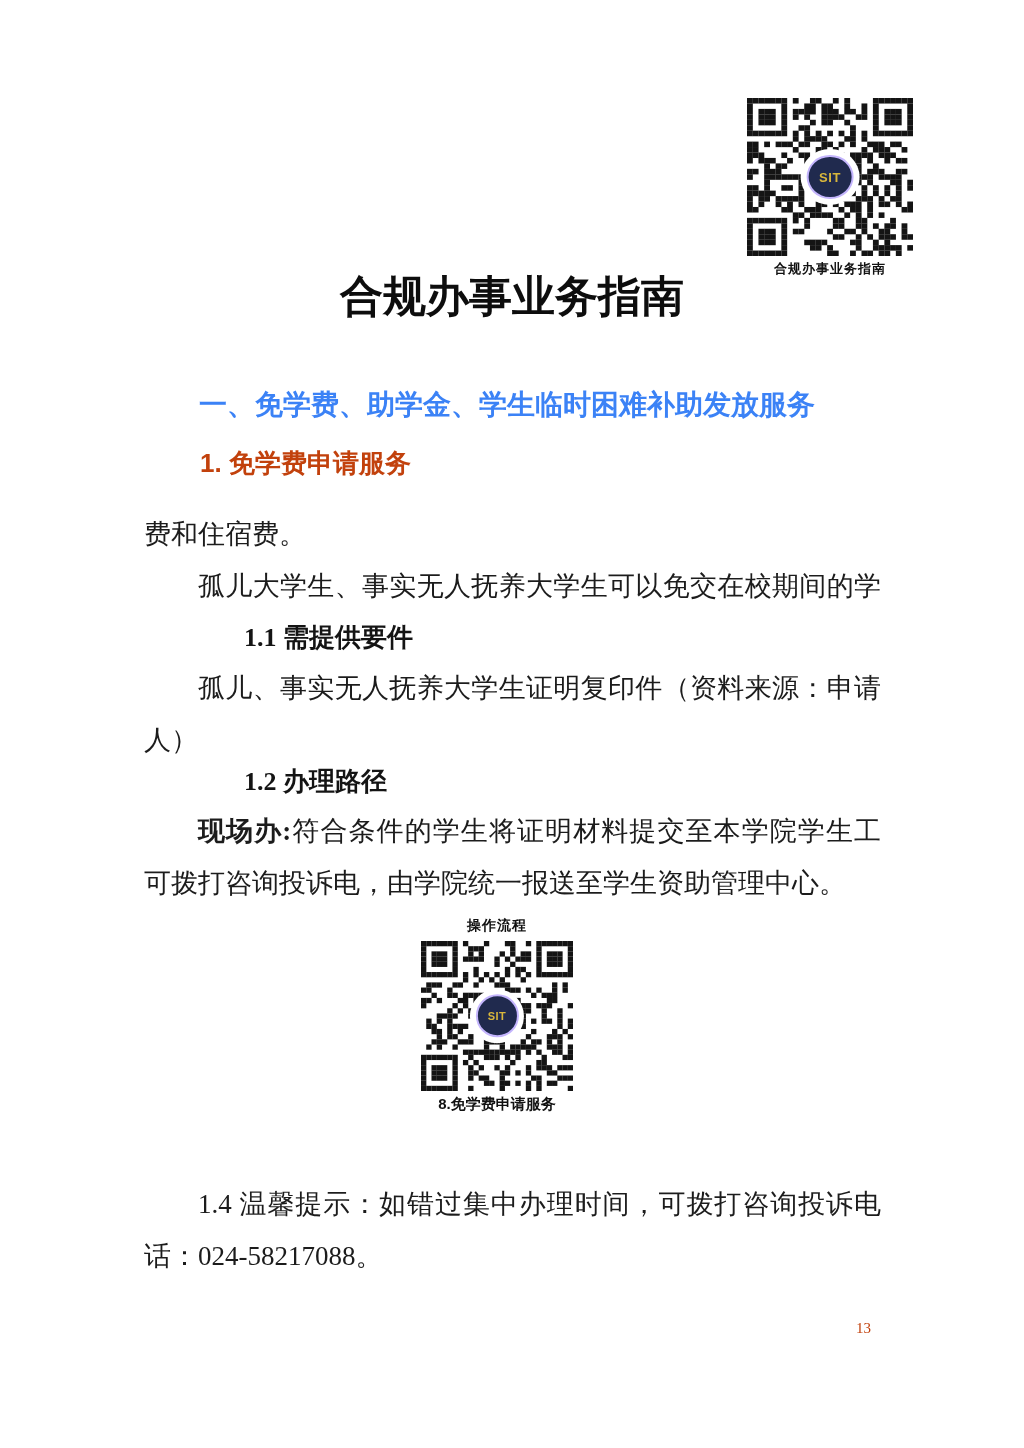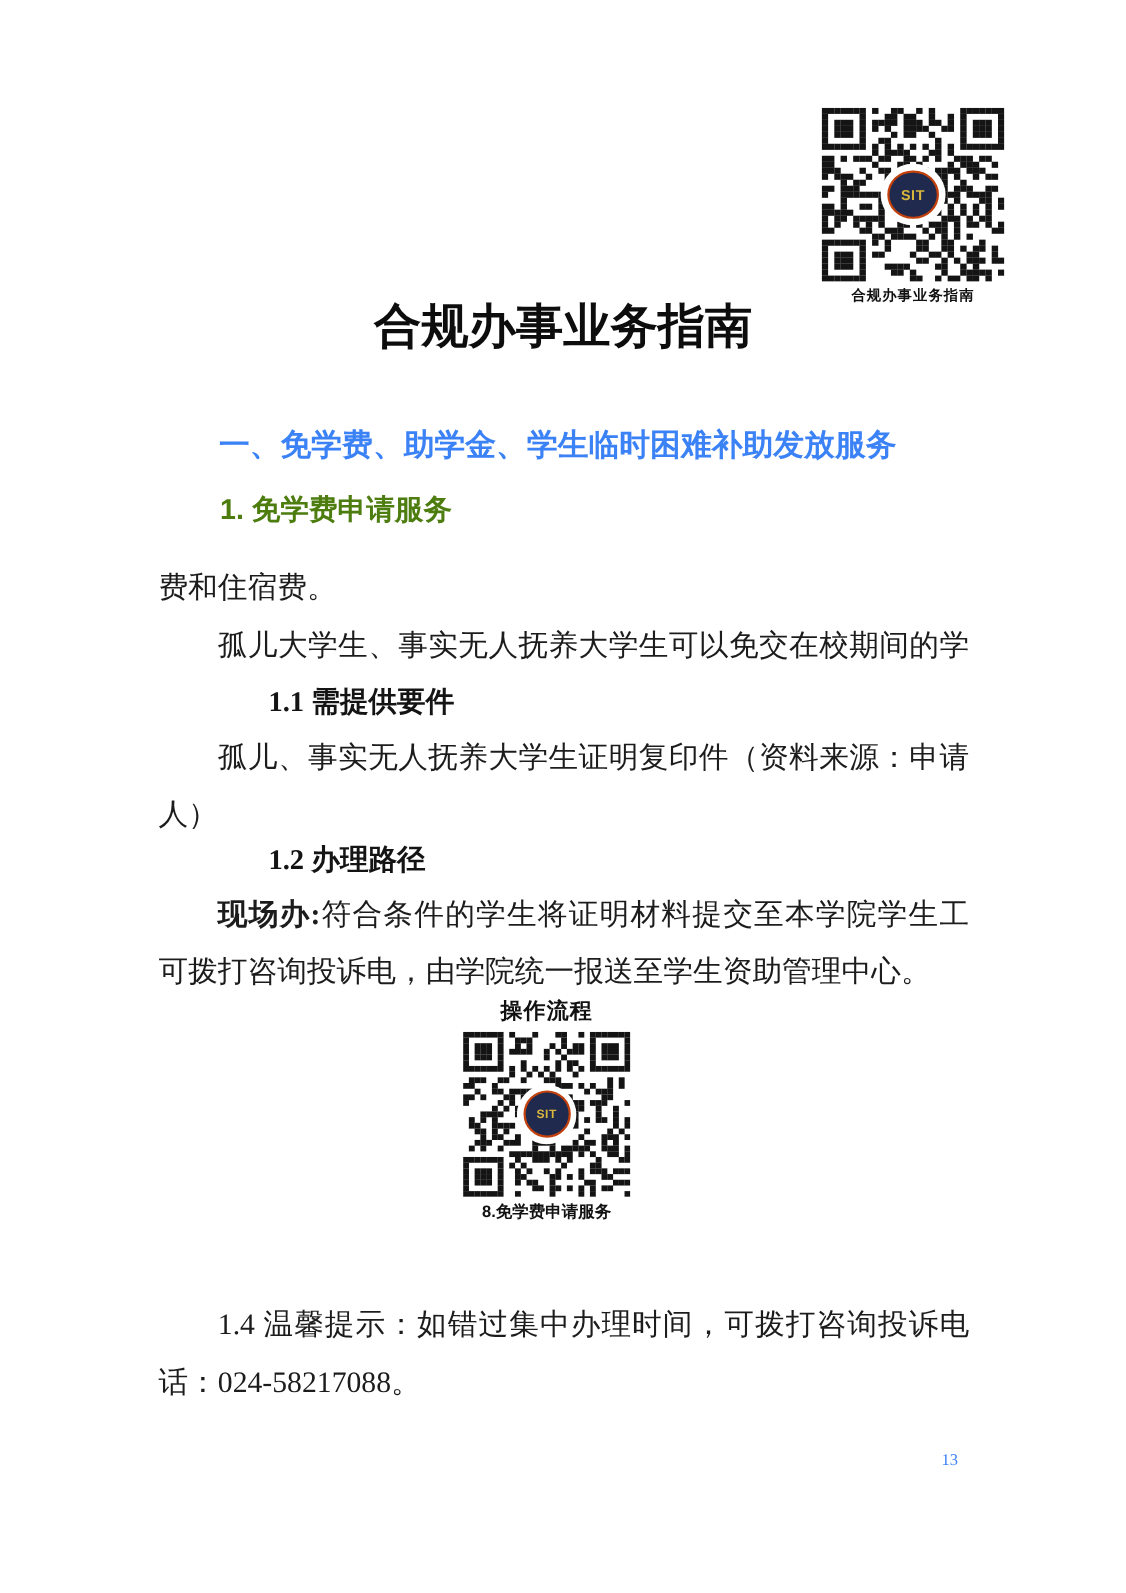--- a/index.html
+++ b/index.html
@@ -30,21 +30,21 @@
     background: #ffffff;
     border-radius: 50%;
     display: flex; align-items: center; justify-content: center;
     z-index: 2;
     box-shadow: 0 0 0 2px #ffffff;
   }
   .qr-logo-inner {
     width: 86%; height: 86%;
     border-radius: 50%;
     background: #202a4e;
-    border: 2px solid #c2410c;
+    border: 2px solid #c4b5fd;
     box-sizing: border-box;
     display: flex; align-items: center; justify-content: center;
   }
   .qr-logo-text {
     color: #d8b63c;
     font-family: "Liberation Sans", "DejaVu Sans", sans-serif;
     font-weight: bold;
     font-size: 13px;
     letter-spacing: 0.5px;
   }
@@ -52,21 +52,21 @@
     font-family: "Liberation Sans", "DejaVu Sans", sans-serif;
     font-weight: bold;
     color: #111111;
   }
 
   .qr-top-block { left: 742px; top: 98px; width: 176px; }
   .qr-top-block .qr { width: 166px; height: 158px; }
   .qr-top-block .qr-caption { margin-top: 4px; font-size: 13px; letter-spacing: 1px; }
 
   .qr-mid-block { left: 397px; top: 905px; width: 200px; }
-  .qr-mid-block .caption-top { font-size: 20px; margin-bottom: 6px; letter-spacing: 1px; }
+  .qr-mid-block .caption-top { font-size: 14px; margin-bottom: 6px; letter-spacing: 1px; margin-top: 12px; }
   .qr-mid-block .qr { width: 152px; height: 150px; }
   .qr-mid-block .caption-bottom { font-size: 15px; margin-top: 4px; }
   .qr-mid-block .qr-logo-text { font-size: 11px; }
 
   
   .doc-title {
     position: absolute;
     left: 0; top: 268px;
     width: 100%;
     margin: 0;
@@ -83,21 +83,21 @@
     font-weight: bold;
     font-size: 28px;
     color: #3b82f6;
   }
   .sec-h2 {
     position: absolute;
     left: 200px; top: 446px;
     font-family: "Liberation Sans", "DejaVu Sans", sans-serif;
     font-weight: bold;
     font-size: 26px;
-    color: #4d7c0f;
+    color: #c2410c;
   }
   .body-block {
     position: absolute;
     left: 144px;
     width: 737px;
     font-size: 27px;
     color: #1c1c1c;
   }
   .bodyline { height: 52px; line-height: 52px; white-space: nowrap; }
   .just { text-align: justify; text-align-last: justify; }
@@ -108,21 +108,21 @@
     font-size: 26px;
     font-weight: bold;
     color: #141414;
     height: 52px; line-height: 52px; margin-left: 44px;
   }
   .strong { font-weight: bold; }
   .page-num {
     position: absolute;
     left: 856px; top: 1320px;
     font-size: 15px;
-    color: #3b82f6;
+    color: #c2410c;
     font-family: "Liberation Serif", "DejaVu Serif", serif;
   }
 </style>
 </head>
 <body>
 
 <div class="page">
 
   <div class="qr-block qr-top-block">
     <div class="qr" id="qr-top">

